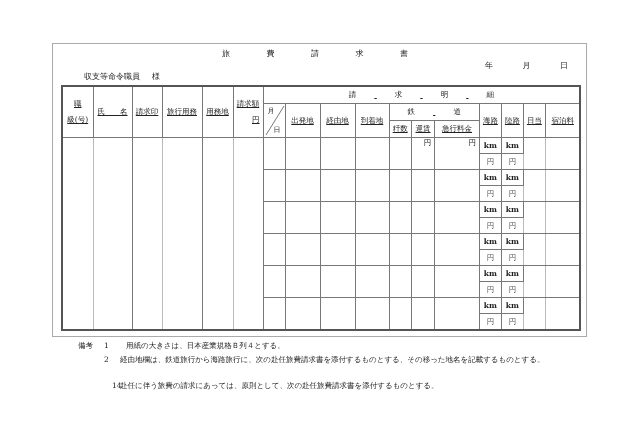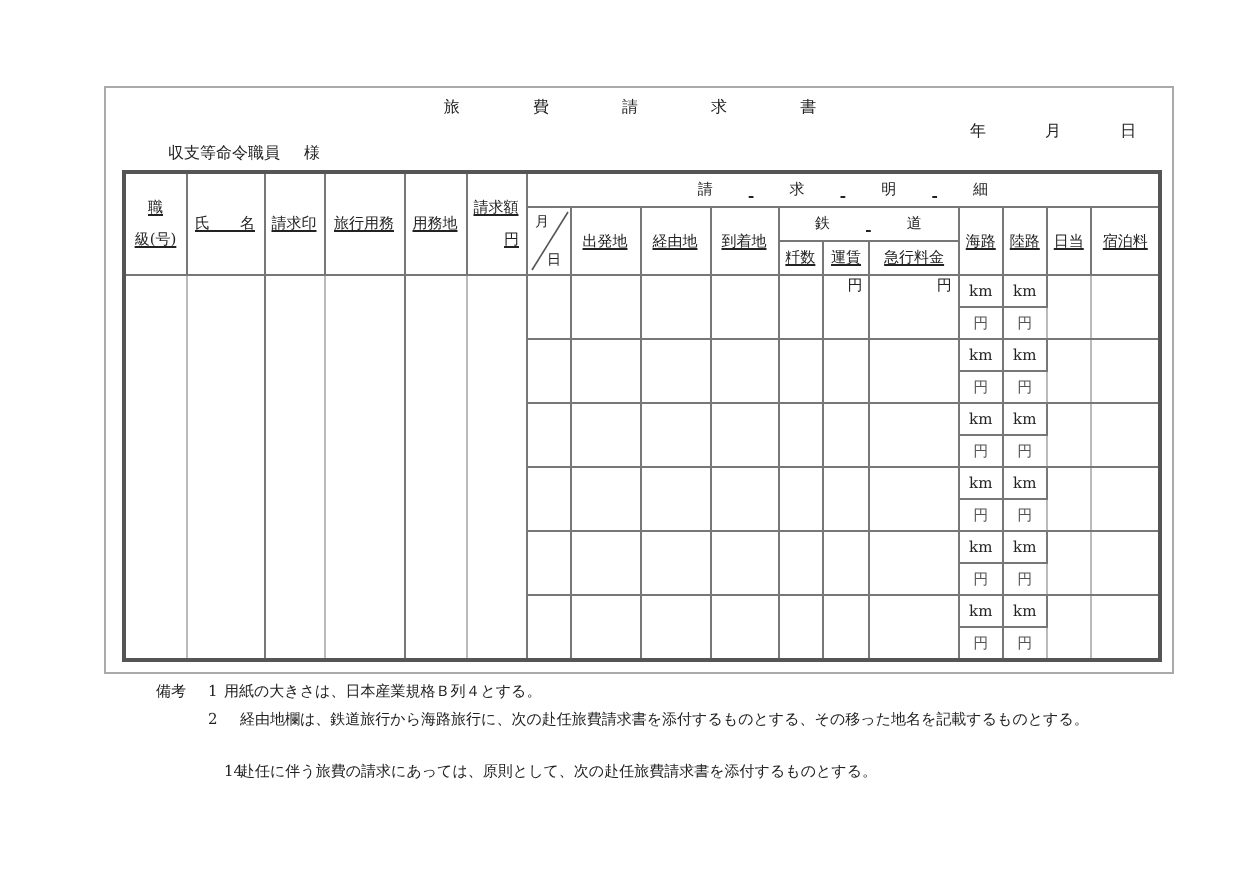--- a/index.html
+++ b/index.html
@@ -14,21 +14,21 @@
   .date span { display:inline-block; width:35px; }
   .addressee { position:absolute; top:71px; left:84px; font-size:8px;font-family:Liberation Serif, serif; }
   .addressee .sama { margin-left:12px; }
   table.grid { position:absolute; left:61px; top:85px; border-collapse:collapse;
                table-layout:fixed; border:2px solid #555; }
   table.grid td { border:1px solid #777; padding:0; text-align:center;
                   vertical-align:middle; font-size:7.5px; overflow:hidden; white-space:nowrap; }
   .hdr td { height:16px;text-decoration:underline; }
   .r-unit { font-size:6.5px; }
   .lightv { border-left-color:#bbb !important; border-right-color:#bbb !important; }
-  .km { font-size:6px; font-weight:normal; height:15px; }
+  .km { font-size:6px; font-weight:bold; height:15px; }
   .yen { font-size:6.5px; color:#555; height:15px; }
   .dotted-top { border-top:1px dotted #888 !important; }
   .right { text-align:right !important; padding-right:3px !important; vertical-align:top !important; }
   .spaced span { display:inline-block; margin:0 18px; }
   .tsugetsu { position:relative; }
   .tsugetsu .m { position:absolute; left:4px; top:2px; font-size:7px; }
   .tsugetsu .d { position:absolute; right:4px; bottom:2px; font-size:7px; }
   .tsugetsu svg { position:absolute; left:0; top:0; }
   .notes { position:absolute; left:78px; top:340px; font-size:7.5px; line-height:12px; }
   .note { position:absolute; white-space:nowrap; }
@@ -232,18 +232,18 @@
   <tr>
     <td class="yen dotted-top">円</td>
     <td class="yen dotted-top">円</td>
   </tr>
 </tbody>
   </table>
 
 <div class="notes">
   <div class="note" style="left:0;top:0">備考</div>
   <div class="note" style="left:26px;top:0">1</div>
-  <div class="note" style="left:34px;top:0">用紙の大きさは、日本産業規格Ｂ列４とする。</div>
+  <div class="note" style="left:48px;top:0">用紙の大きさは、日本産業規格Ｂ列４とする。</div>
   <div class="note" style="left:26px;top:14px">2</div>
   <div class="note" style="left:42px;top:14px">経由地欄は、鉄道旅行から海路旅行に、次の赴任旅費請求書を添付するものとする、その移った地名を記載するものとする。</div>
   <div class="note" style="left:34px;top:40px">14</div>
   <div class="note" style="left:42px;top:40px">赴任に伴う旅費の請求にあっては、原則として、次の赴任旅費請求書を添付するものとする。</div>
 </div>
 
 </body></html>

